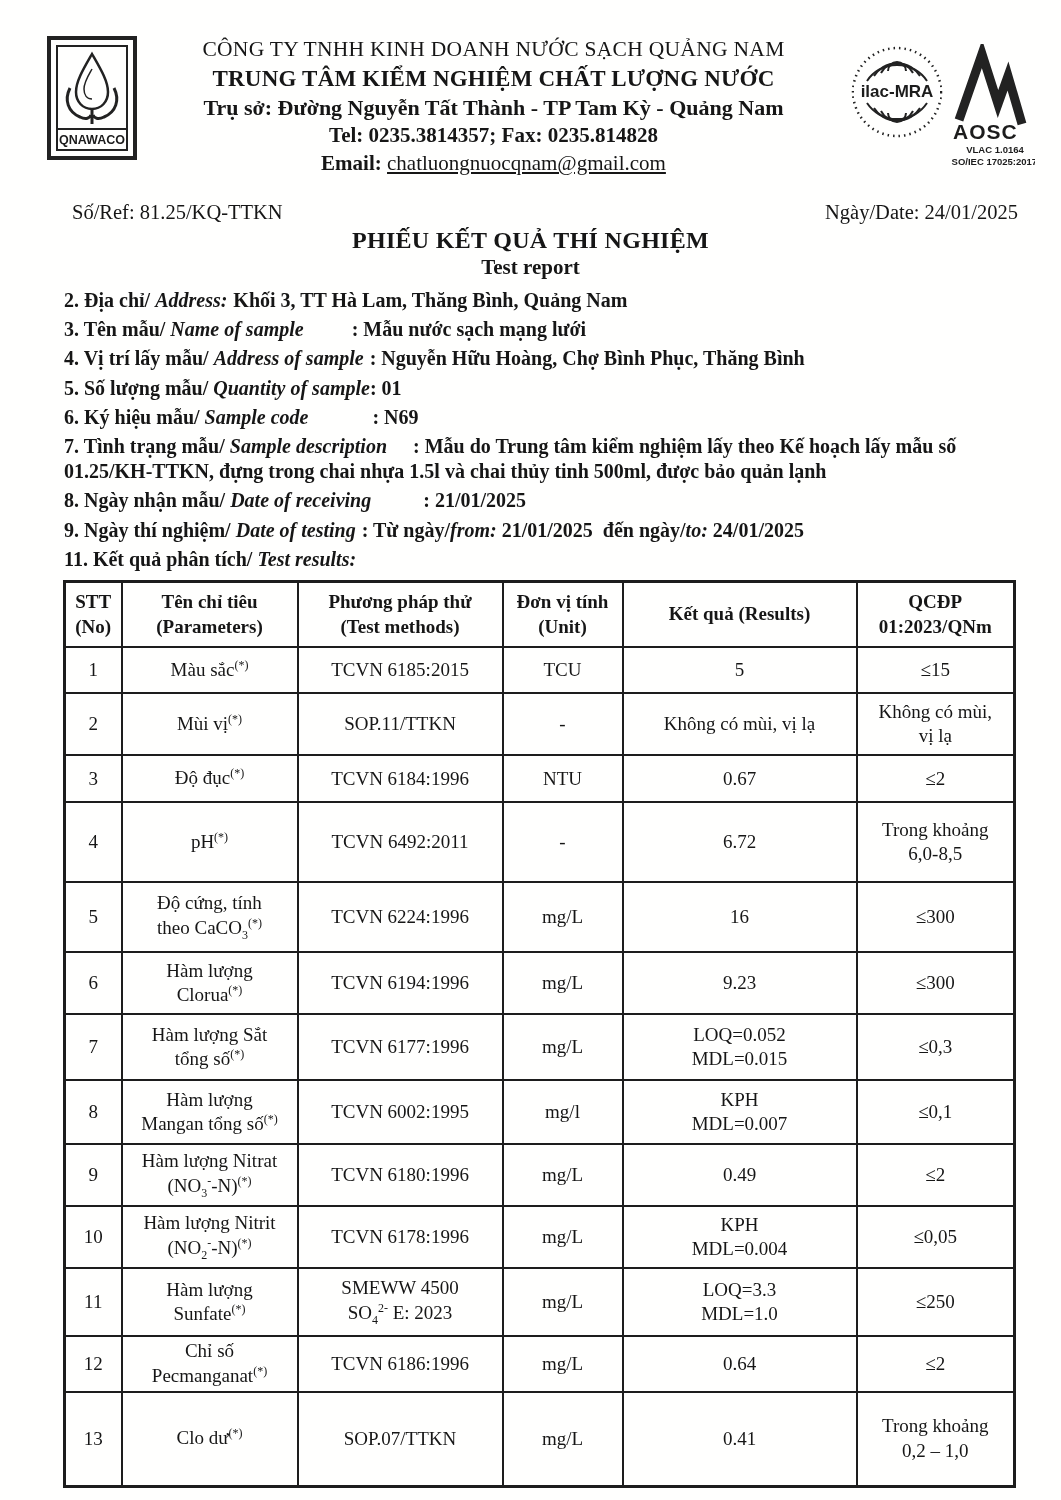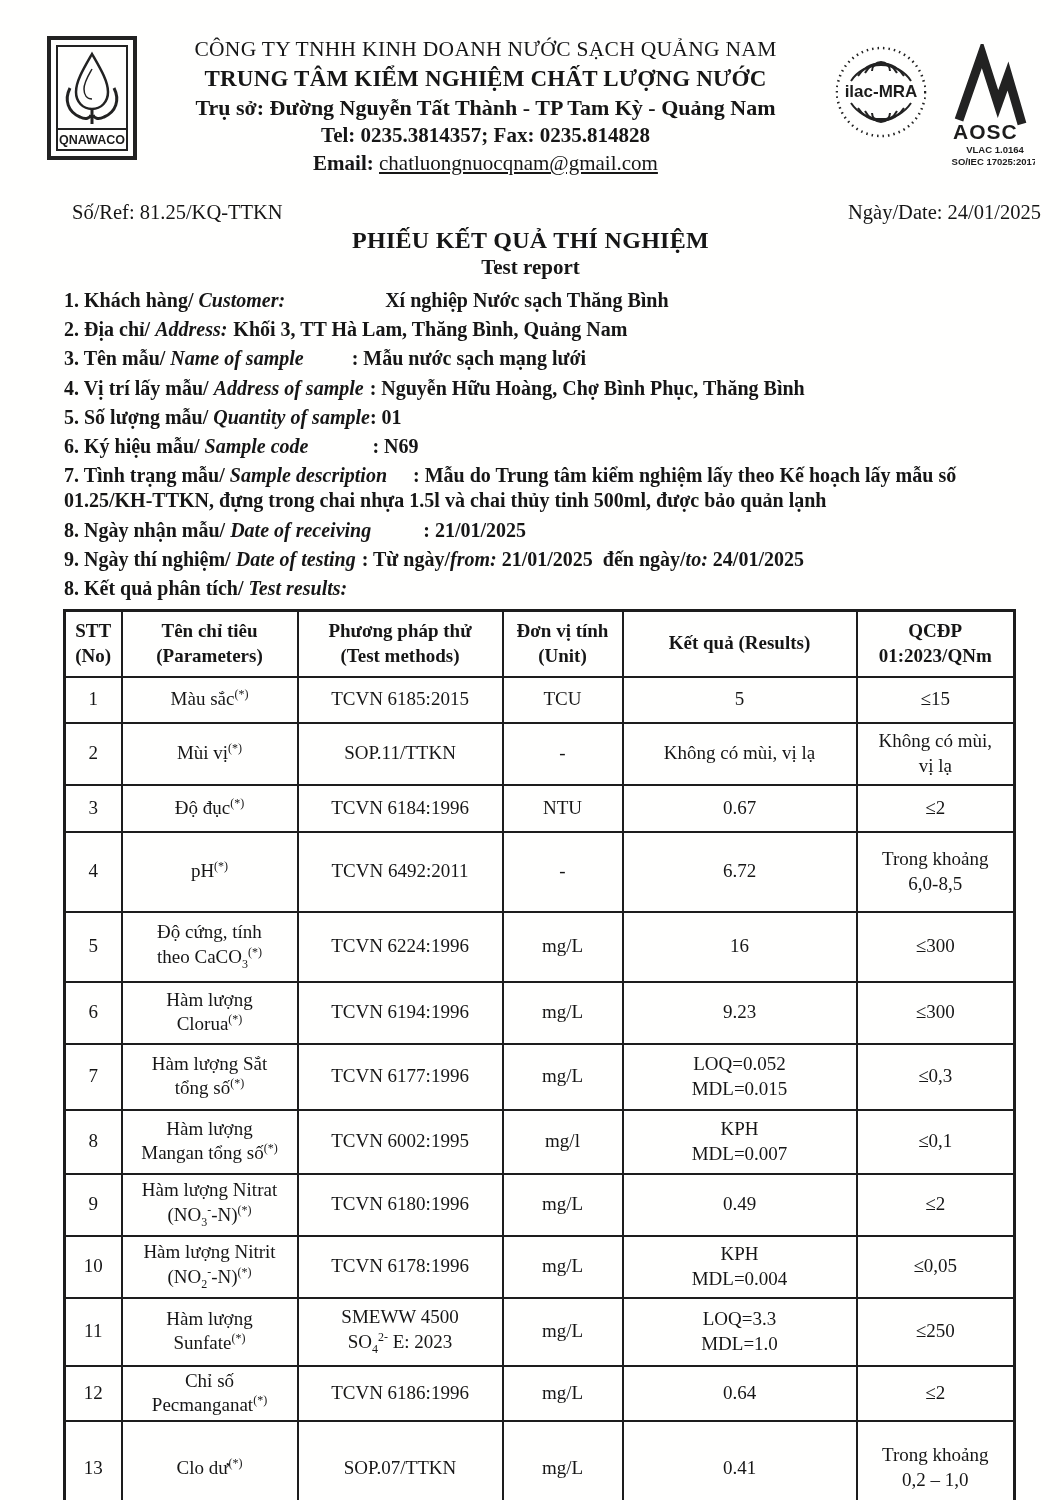--- a/index.html
+++ b/index.html
@@ -11,24 +11,24 @@
   
   .header{display:flex;align-items:flex-start;padding:34px 26px 0 46px;}
   .logo-left{flex:0 0 92px;}
   .h-center{flex:1;text-align:center;line-height:1.3;padding:2px 2px 0 2px;}
   .h-line1{font-size:21.5px;letter-spacing:.3px;}
   .h-line2{font-size:23px;font-weight:bold;letter-spacing:.2px;}
   .h-line3{font-size:22px;font-weight:bold;}
   .h-line4{font-size:21px;font-weight:bold;}
   .h-line5{font-size:21px;font-weight:bold;}
   .email-addr{font-weight:normal;text-decoration:underline;}
-  .h-right{flex:0 0 185px;display:flex;gap:22px;align-items:flex-start;padding-top:10px;}
+  .h-right{flex:0 0 185px;display:flex;gap:6px;align-items:flex-start;padding-top:10px;}
   svg text{font-family:"Liberation Sans","DejaVu Sans",sans-serif;fill:#1c1c1c;}
   
-  .ref-row{display:flex;justify-content:space-between;font-size:20.5px;padding:24px 20px 0 72px;}
+  .ref-row{display:flex;justify-content:space-between;font-size:20.5px;padding:24px 43px 0 72px;}
   .title{ text-align:center;font-size:24px;font-weight:bold;margin-top:3px;letter-spacing:.3px;}
   .subtitle{text-align:center;font-size:21px;font-weight:bold;margin-top:1px;}
   
   .info{padding:8px 56px 0 64px;font-size:20px;}
   .info-row{margin-bottom:4px;line-height:1.26;}
   .lbl{font-weight:bold;}
   .lbl-en{font-weight:bold;font-style:italic;margin-left:5px;}
   .val{margin-left:6px;font-weight:bold;}
   .val-bold{font-weight:bold;}
   
@@ -101,23 +101,20 @@
   <div class="ref-row">
     <span>Số/Ref: 81.25/KQ-TTKN</span>
     <span>Ngày/Date: 24/01/2025</span>
   </div>
 
   <div class="title">PHIẾU KẾT QUẢ THÍ NGHIỆM</div>
   <div class="subtitle">Test report</div>
 
   <div class="info">
     <div class="info-row">
-      <span class="lbl">1. Khách hàng/</span><span class="lbl-en">Customer:</span><span class="val val-bold" style="margin-left:100px">Xí nghiệp Nước sạch Thăng Bình</span>
-    </div>
-    <div class="info-row">
       <span class="lbl">2. Địa chỉ/</span><span class="lbl-en">Address:</span><span class="val">Khối 3, TT Hà Lam, Thăng Bình, Quảng Nam</span>
     </div>
     <div class="info-row">
       <span class="lbl">3. Tên mẫu/</span><span class="lbl-en">Name of sample</span><span class="val" style="margin-left:48px">: Mẫu nước sạch mạng lưới</span>
     </div>
     <div class="info-row">
       <span class="lbl">4. Vị trí lấy mẫu/</span><span class="lbl-en">Address of sample</span><span class="val">: Nguyễn Hữu Hoàng, Chợ Bình Phục, Thăng Bình</span>
     </div>
     <div class="info-row">
       <span class="lbl">5. Số lượng mẫu/</span><span class="lbl-en">Quantity of sample</span><span class="val" style="margin-left:0">: 01</span>
@@ -128,21 +125,21 @@
     <div class="info-row">
       <span class="lbl">7. Tình trạng mẫu/</span><span class="lbl-en">Sample description</span><span class="val" style="margin-left:26px">: Mẫu do Trung tâm kiểm nghiệm lấy theo Kế hoạch lấy mẫu số 01.25/KH-TTKN, đựng trong chai nhựa 1.5l và chai thủy tinh 500ml, được bảo quản lạnh</span>
     </div>
     <div class="info-row">
       <span class="lbl">8. Ngày nhận mẫu/</span><span class="lbl-en">Date of receiving</span><span class="val" style="margin-left:52px">: 21/01/2025</span>
     </div>
     <div class="info-row">
       <span class="lbl">9. Ngày thí nghiệm/</span><span class="lbl-en">Date of testing</span><span class="val">: Từ ngày/<i>from:</i> 21/01/2025 &nbsp;đến ngày/<i>to:</i> 24/01/2025</span>
     </div>
     <div class="info-row">
-      <span class="lbl">8. Kết quả phân tích/</span><span class="lbl-en">Test results:</span>
+      <span class="lbl">11. Kết quả phân tích/</span><span class="lbl-en">Test results:</span>
     </div>
   </div>
 
   <table class="results">
     <colgroup>
       <col style="width:57px">
         <col style="width:176px">
         <col style="width:205px">
       <col style="width:120px">
         <col style="width:234px">

